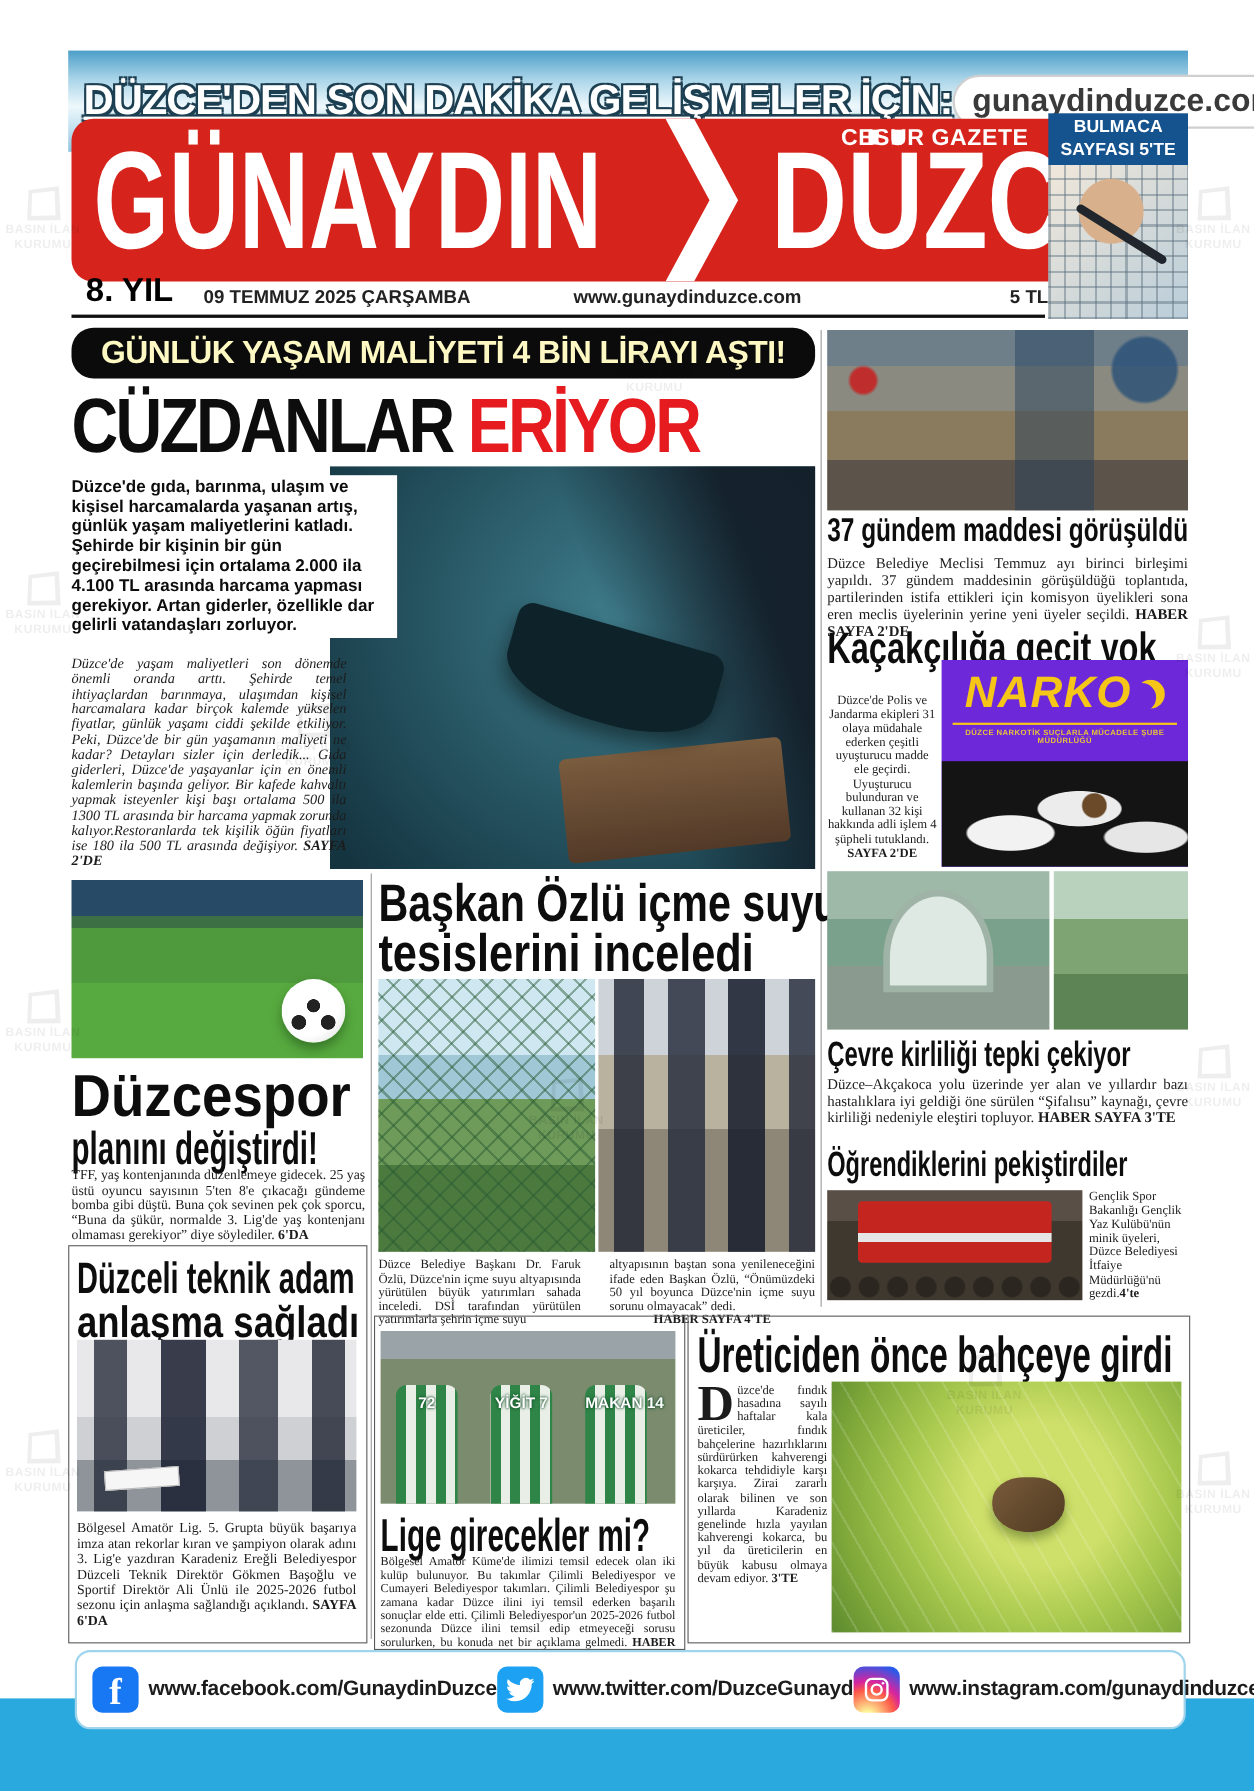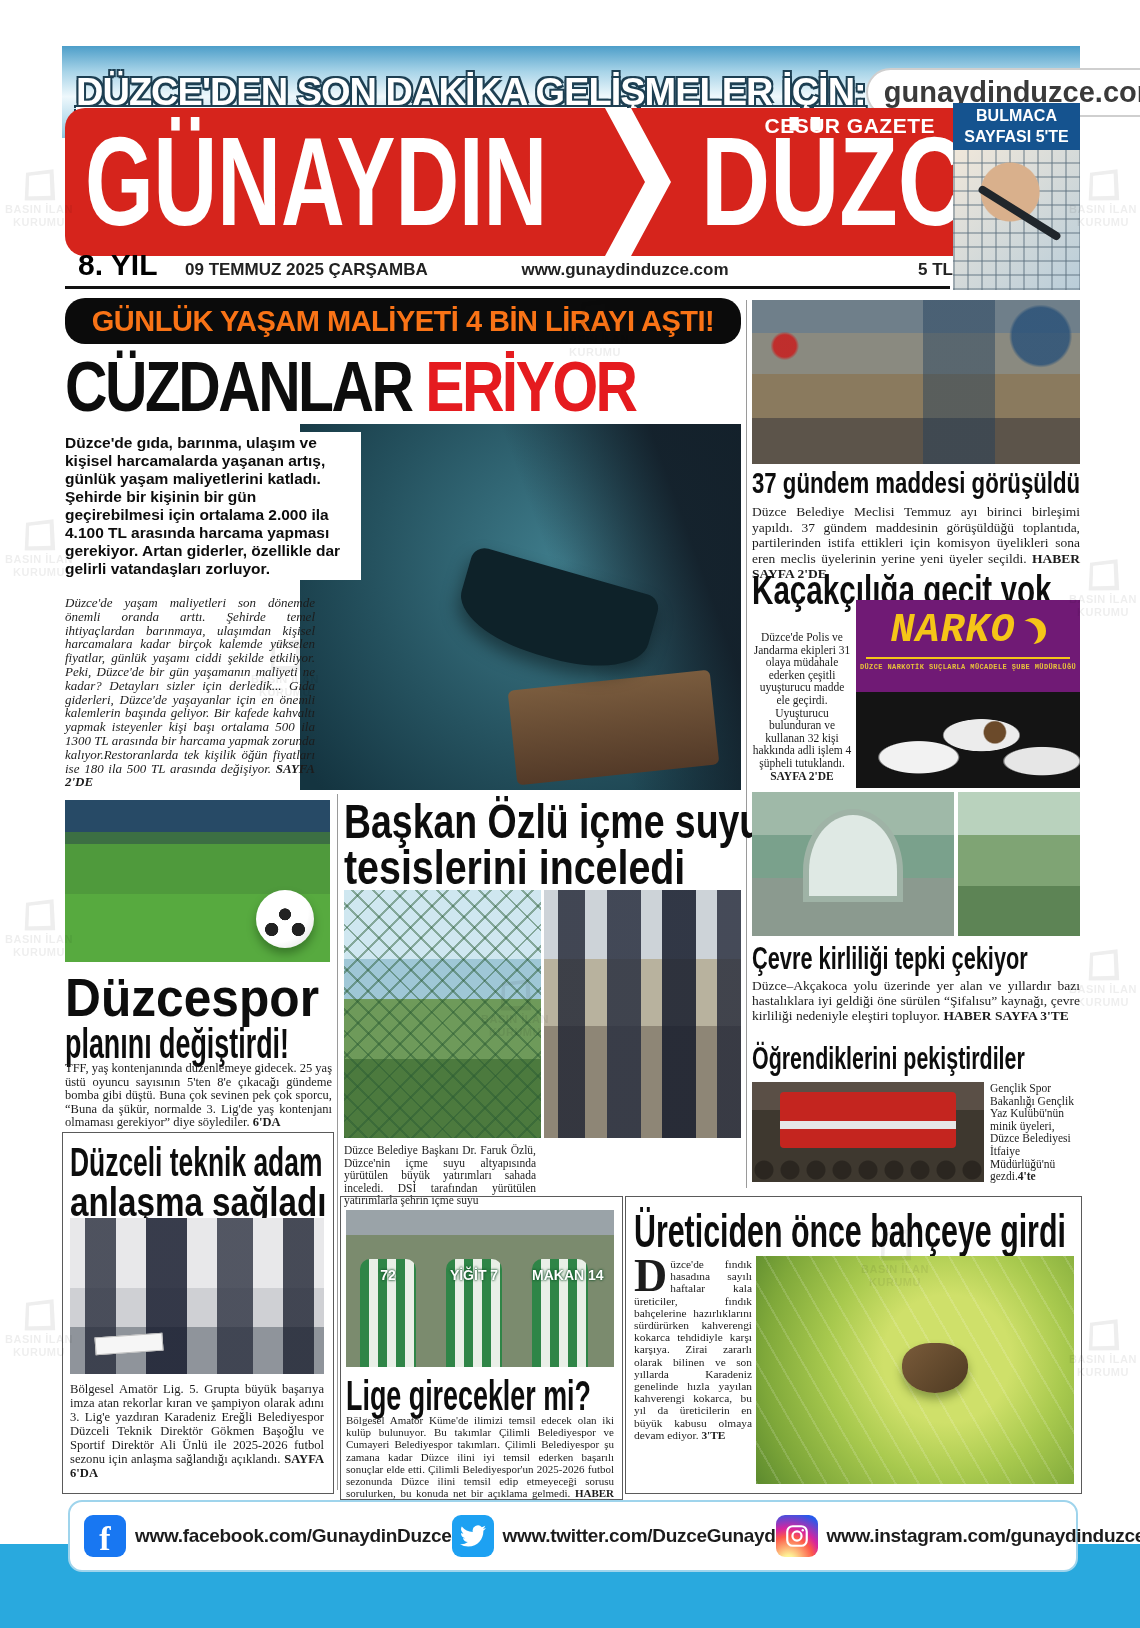--- a/index.html
+++ b/index.html
@@ -24,31 +24,31 @@
   .mast-slogan{position:absolute;right:78px;top:6px;color:#fff;font-weight:700;font-size:21px;letter-spacing:.5px;}
   .zigzag{position:absolute;left:540px;top:0;}
   .puzzle-box{left:953px;top:103px;width:127px;height:47px;background:#15538f;color:#fff;font-weight:800;font-size:16px;text-align:center;line-height:1.3;display:flex;flex-direction:column;justify-content:center;}
   .ph-crossword{left:953px;top:150px;width:127px;height:140px;background:radial-gradient(circle at 45% 30%,#d9b08c 0 24%,rgba(0,0,0,0) 25%),repeating-linear-gradient(0deg,rgba(90,110,125,.45) 0 2px,rgba(0,0,0,0) 2px 14px),repeating-linear-gradient(90deg,rgba(90,110,125,.45) 0 2px,rgba(0,0,0,0) 2px 14px),linear-gradient(135deg,#f0e7da,#b9cdd9);}
   .ph-crossword::after{content:"";position:absolute;width:75%;height:8px;background:#20262b;left:15%;top:42%;transform:rotate(32deg);border-radius:4px;}
   
   .year-badge{left:78px;top:248px;font-size:30px;font-weight:900;color:#000;}
   .dateline{top:260px;font-size:17px;font-weight:700;color:#222;}
   .rule-dateline{left:65px;top:286px;width:885px;height:3px;background:#111;}
   
-  .kicker{left:65px;top:298px;width:676px;height:46px;background:#0b0b0b;color:#f97316;font-weight:800;font-size:29px;line-height:46px;text-align:center;letter-spacing:-.5px;white-space:nowrap;border-radius:20px;}
+  .kicker{left:65px;top:298px;width:676px;height:46px;background:#0b0b0b;color:#fef9c3;font-weight:800;font-size:29px;line-height:46px;text-align:center;letter-spacing:-.5px;white-space:nowrap;border-radius:20px;}
   .mainhead{left:65px;top:347px;font-size:70px;font-weight:800;letter-spacing:-3px;transform:scaleX(.84);transform-origin:left top;white-space:nowrap;color:#0d0d0d;}
   .mainhead .red{color:#e51b1f;}
   .lead-para{left:65px;top:432px;width:292px;font-size:15.5px;line-height:18px;font-weight:700;color:#0d0d0d;background:#fff;z-index:3;padding:2px 4px 2px 0;}
   .lead-body{left:65px;top:596px;width:250px;font-size:13px;line-height:13.8px;z-index:3;font-style:italic;}
   .ph-wallet{left:300px;top:424px;width:441px;height:366px;background:linear-gradient(250deg,rgba(18,28,38,.9) 0 16%,rgba(0,0,0,0) 42%),radial-gradient(circle at 60% 38%,#3f7d8c,#25525f 55%,#143440 95%);}
   .ph-wallet::after{content:"";position:absolute;left:36%;top:40%;width:44%;height:24%;background:#0e2229;border-radius:14px 14px 46% 46%;transform:rotate(16deg);box-shadow:0 10px 18px rgba(0,0,0,.45);}
   .ph-wallet::before{content:"";position:absolute;right:6%;bottom:4%;width:46%;height:26%;background:linear-gradient(180deg,#7a5c3e,#53releases3a28);background:linear-gradient(180deg,#7a5c3e,#533a28);border-radius:6px;transform:rotate(-6deg);}
   
   .ph-meeting{left:752px;top:300px;width:328px;height:164px;background:radial-gradient(circle at 10% 28%,rgba(200,30,30,.85) 0 3.5%,rgba(0,0,0,0) 4.5%),radial-gradient(circle at 88% 22%,rgba(40,80,120,.8) 0 9%,rgba(0,0,0,0) 10%),linear-gradient(90deg,rgba(0,0,0,0) 52%,rgba(30,60,90,.45) 52% 74%,rgba(0,0,0,0) 74%),linear-gradient(180deg,#6f7f8a 0 20%,#8a8a80 20% 45%,#8a7a5e 45% 72%,#5c544a 72% 100%);}
-  .ph-narko{left:856px;top:600px;width:224px;height:188px;background:#701a75;color:#f5c518;font-family:Liberation Mono, monospace;}
+  .ph-narko{left:856px;top:600px;width:224px;height:188px;background:#6d28d9;color:#f5c518;}
   .narko-row{display:flex;align-items:center;justify-content:center;gap:4px;margin-top:8px;}
   .narko-logo{font-size:40px;font-weight:800;font-style:italic;letter-spacing:1px;}
   .crescent{width:26px;height:26px;border-radius:50%;box-shadow:inset -8px 3px 0 0 #f5c518;display:inline-block;}
   .narko-line{height:2px;background:#f5c518;margin:4px 10px;}
   .narko-cap{font-size:7px;letter-spacing:.4px;text-align:center;color:#e8c23a;font-weight:700;}
   .narko-blobs{position:absolute;left:0;bottom:0;width:100%;height:96px;background:radial-gradient(circle at 62% 42%,#6b4a2a 0 7%,rgba(0,0,0,0) 8%),radial-gradient(ellipse at 28% 68%,#f2f2f2 0 17%,rgba(0,0,0,0) 18%),radial-gradient(ellipse at 56% 45%,#ececec 0 21%,rgba(0,0,0,0) 22%),radial-gradient(ellipse at 83% 72%,#e6e6e6 0 14%,rgba(0,0,0,0) 15%),#141414;}
   
   .ph-football{left:65px;top:800px;width:265px;height:162px;background:linear-gradient(180deg,#274a66 0 20%,#3c6f43 20% 27%,#4f9a3c 27% 58%,#57aa3f 58% 100%);}
   .ph-football::after{content:"";position:absolute;right:16px;bottom:14px;width:58px;height:58px;border-radius:50%;background:radial-gradient(circle at 50% 42%,#222 0 13%,rgba(0,0,0,0) 14%),radial-gradient(circle at 27% 68%,#222 0 11%,rgba(0,0,0,0) 12%),radial-gradient(circle at 73% 68%,#222 0 11%,rgba(0,0,0,0) 12%),radial-gradient(circle at 35% 35%,#fff 0 60%,#d8d8d8 100%);box-shadow:0 6px 10px rgba(0,30,0,.35);}
   .ph-handshake{left:70px;top:1218px;width:254px;height:156px;background:linear-gradient(90deg,rgba(0,0,0,0) 0 6%,rgba(40,45,60,.8) 6% 18%,rgba(0,0,0,0) 18% 30%,rgba(25,30,48,.85) 30% 46%,rgba(0,0,0,0) 46% 58%,rgba(45,50,65,.8) 58% 72%,rgba(0,0,0,0) 72% 84%,rgba(30,35,50,.8) 84% 96%,rgba(0,0,0,0) 96%),linear-gradient(180deg,#e8e8ea 0 45%,#cfd0d4 45% 70%,#8f949b 70% 100%);}
@@ -155,20 +155,21 @@
 <div class="abs hd" style="left:70px;top:1180px;font-size:40px;transform:scaleX(.83);">anlaşma sağladı</div>
 <div class="ph ph-handshake"></div>
 <div class="abs serif" style="left:70px;top:1382px;width:254px;font-size:12.6px;line-height:14px;"><span>Bölgesel Amatör Lig. 5. Grupta büyük başarıya imza atan rekorlar kıran ve şampiyon olarak adını 3. Lig'e yazdıran Karadeniz Ereğli Belediyespor Düzceli Teknik Direktör Gökmen Başoğlu ve Sportif Direktör Ali Ünlü ile 2025-2026 futbol sezonu için anlaşma sağlandığı açıklandı.</span> <span class="ref">SAYFA 6'DA</span></div>
 
 <div class="abs hd" style="left:344px;top:794px;font-size:48px;transform:scaleX(.78);">Başkan Özlü içme suyu</div>
 <div class="abs hd" style="left:344px;top:840px;font-size:48px;transform:scaleX(.82);">tesislerini inceledi</div>
 <div class="ph ph-fence" style="left:344px;top:890px;width:197px;height:248px;"></div>
 <div class="ph ph-officials" style="left:544px;top:890px;width:197px;height:248px;"></div>
 <div class="abs" style="left:344px;top:1144px;width:397px;display:flex;gap:26px;">
   <div class="serif" style="width:192px;font-size:11.5px;line-height:12.5px;">Düzce Belediye Başkanı Dr. Faruk Özlü, Düzce'nin içme suyu altyapısında yürütülen büyük yatırımları sahada inceledi. DSİ tarafından yürütülen yatırımlarla şehrin içme suyu</div>
+  <div class="serif" style="width:195px;font-size:11.5px;line-height:12.5px;"><span>altyapısının baştan sona yenileneceğini ifade eden Başkan Özlü, “Önümüzdeki 50 yıl boyunca Düzce'nin içme suyu sorunu olmayacak” dedi.</span><br><span class="ref" style="display:block;text-align:center;">HABER SAYFA 4'TE</span></div>
 </div>
 
 <div class="frame" style="left:340px;top:1196px;width:281px;height:302px;"></div>
 <div class="ph ph-players">
   <div class="jersey" style="left:14px;">
       <span class="jnum">72</span>
     </div>
   <div class="jersey" style="left:100px;">
       <span class="jnum">YİĞİT 7</span>
     </div>

